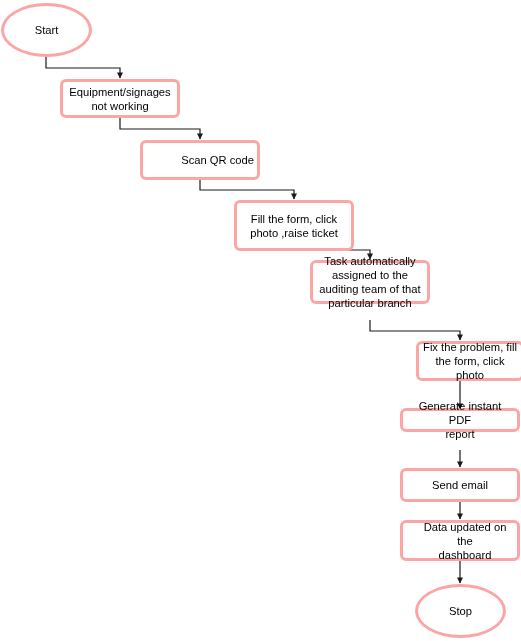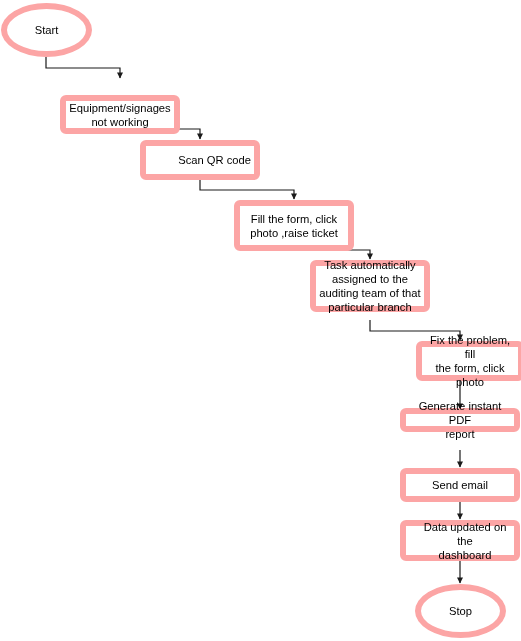--- a/index.html
+++ b/index.html
@@ -30,21 +30,21 @@
     position: absolute;
     box-sizing: border-box;
     display: flex;
     align-items: center;
     justify-content: center;
     text-align: center;
     font-size: 11.2px;
     line-height: 14px;
     color: #000000;
     background: #ffffff;
-    border: 6px solid #fca5a5;
+    border: 3px solid #fca5a5;
     z-index: 2;
     padding: 0 3px;
   }
   .node.process {
     border-radius: 6px;
   }
   .node.terminator {
     border-radius: 50%;
   }
   .node .label {
@@ -75,35 +75,35 @@
       <path d="M 460 450 L 460 467" marker-end="url(#arrow)"></path>
       <path d="M 460 502 L 460 519" marker-end="url(#arrow)"></path>
       <path d="M 460 561 L 460 583" marker-end="url(#arrow)"></path>
     </g>
   </svg>
 
   <div class="node terminator" style="left:1px; top:3px; width:91px; height:54px;">
     <span class="label">Start</span>
   </div>
 
-  <div class="node process" style="left:60px; top:79px; width:120px; height:39px;margin-top:16px;">
+  <div class="node process" style="left:60px; top:79px; width:120px; height:39px;">
     <span class="label">Equipment/signages
 not working</span>
   </div>
 
   <div class="node process" style="left:140px; top:140px; width:120px; height:40px;text-align:right;">
     <span class="label">Scan QR code</span>
   </div>
 
   <div class="node process" style="left:234px; top:200px; width:120px; height:51px;">
     <span class="label">Fill the form, click
 photo ,raise ticket</span>
   </div>
 
-  <div class="node process" style="left:310px; top:260px; width:120px; height:52px;">
+  <div class="node process" style="left:310px; top:260px; width:120px; height:44px;">
     <span class="label">Task automatically
 assigned to the
 auditing team of that
 particular branch</span>
   </div>
 
   <div class="node process" style="left:416px; top:341px; width:108px; height:40px;align-items:center;">
     <span class="label">Fix the problem, fill
 the form, click photo</span>
   </div>

